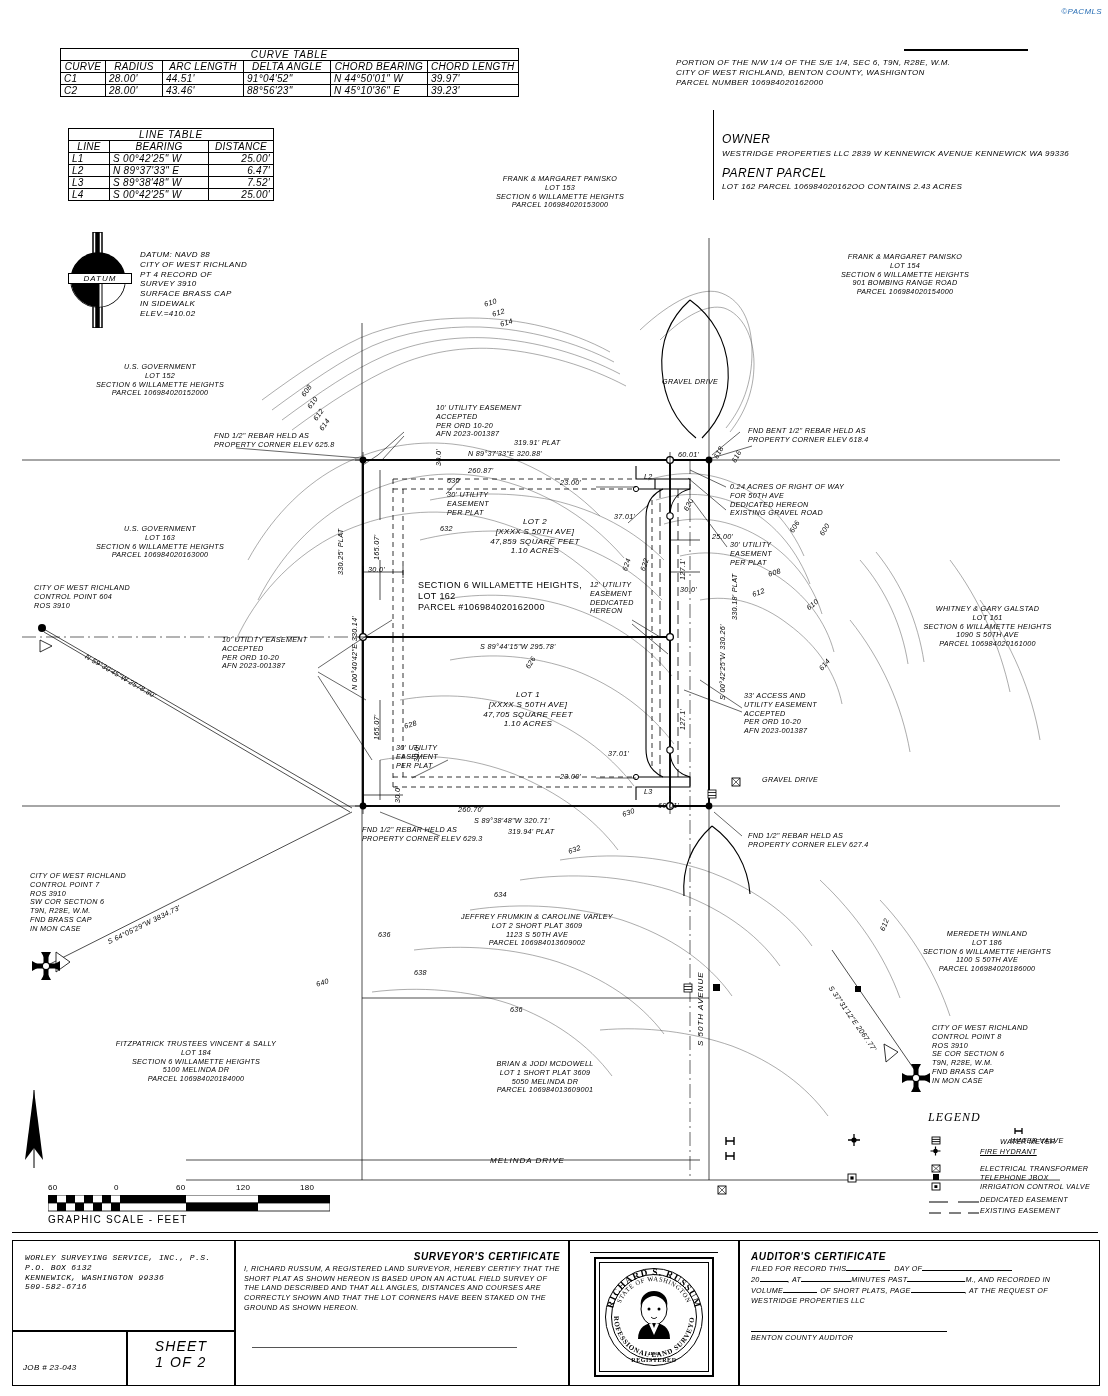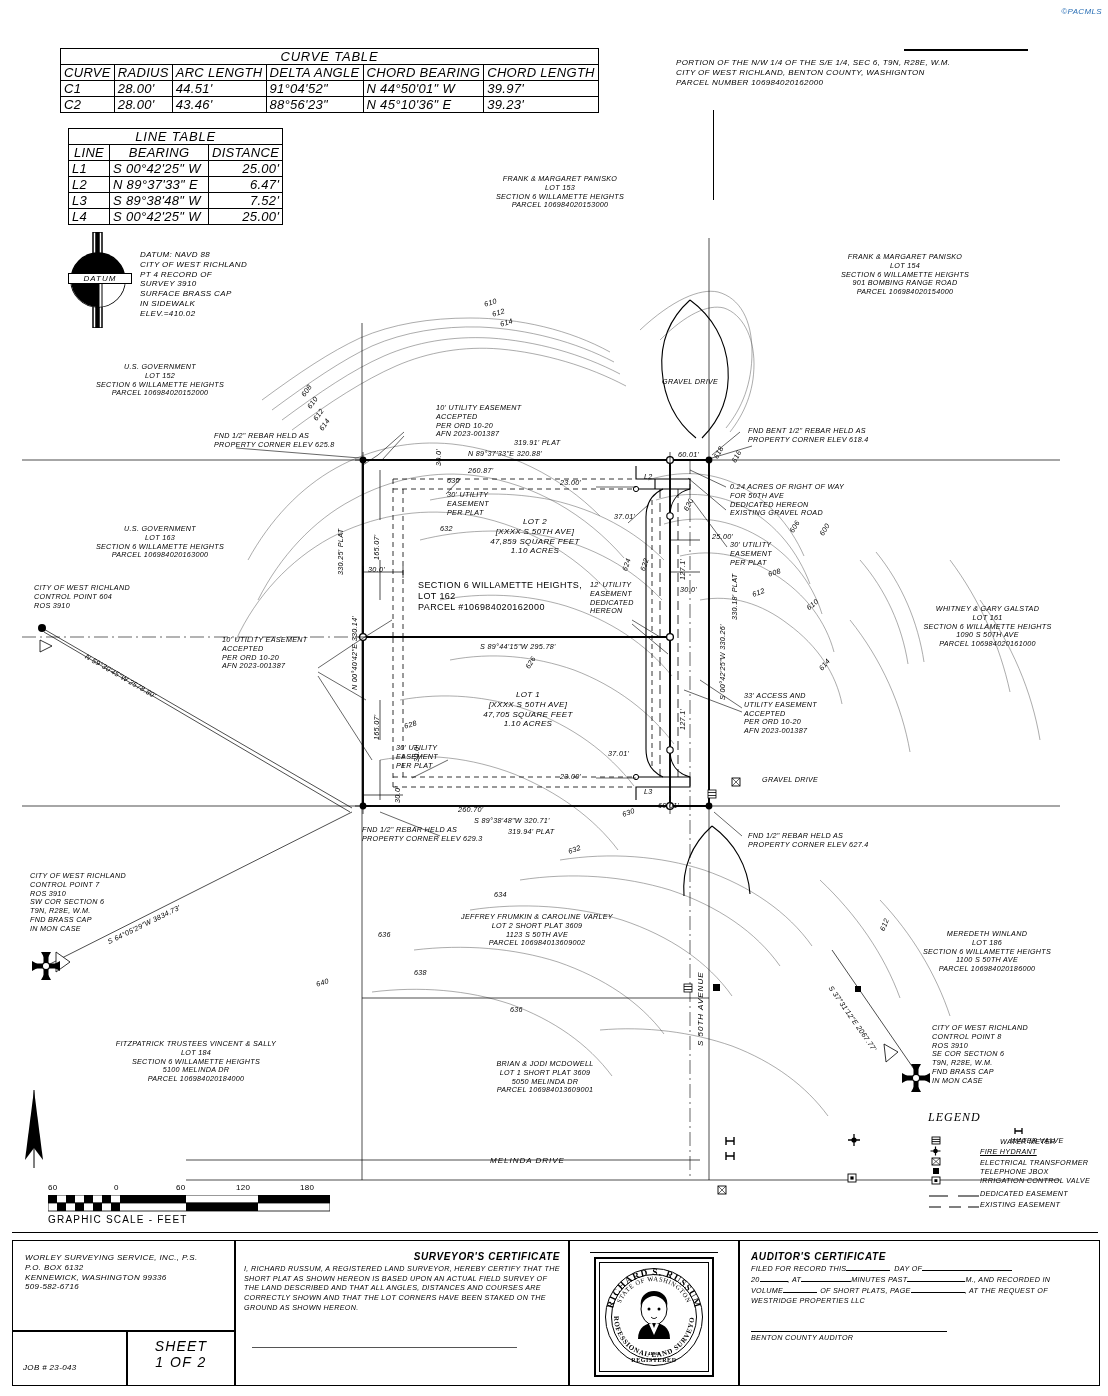--- a/index.html
+++ b/index.html
@@ -15,21 +15,21 @@
   .t10{font-size:10px;letter-spacing:.4px;}
   .t12{font-size:12px;letter-spacing:.5px;}
   .t14{font-size:14px;letter-spacing:.6px;}
   .t26{font-size:26px;letter-spacing:1.2px;}
 
   .lh{line-height:1.22;}
 
   
   table.tbl{border-collapse:collapse;font-style:italic;}
   table.tbl td,table.tbl th{border:1px solid #000;padding:0 3px;
-      font-size:13px;font-weight:normal;letter-spacing:.3px;
+      font-size:10px;font-weight:normal;letter-spacing:.3px;
       white-space:nowrap;height:11px;}
   table.tbl th.cap{text-align:center;letter-spacing:.8px;}
 
   
   .bdr{border:1.6px solid #000;}
 
   
   #map{position:absolute;left:0;top:0;}
 
   
@@ -55,20 +55,26 @@
   <div class="nw" style="position:relative;height:34px;">
     <span class="abs" style="left:228px;top:25px;width:124px;border-bottom:2px solid #000;"></span>
   </div>
   <div class="t8 it lh">PORTION OF THE N/W 1/4 OF THE S/E 1/4, SEC 6, T9N, R28E, W.M.</div>
   <div class="t8 it lh">CITY OF WEST RICHLAND, BENTON COUNTY, WASHIGNTON</div>
   <div class="t8 it lh">PARCEL NUMBER 106984020162000</div>
 </div>
 
 <div class="abs" style="left:713px;top:110px;width:390px;">
   <div class="abs" style="left:0;top:0;width:1px;height:90px;background:#000;"></div>
+  <div style="padding-left:9px;">
+    <div class="t12 it" style="margin-top:22px;">OWNER</div>
+    <div class="t8 it" style="margin-top:3px;">WESTRIDGE PROPERTIES LLC 2839 W KENNEWICK AVENUE KENNEWICK WA 99336</div>
+    <div class="t12 it" style="margin-top:8px;">PARENT PARCEL</div>
+    <div class="t8 it" style="margin-top:2px;">LOT 162 PARCEL 106984020162OO CONTAINS 2.43 ACRES</div>
+  </div>
 </div>
 
 <div class="abs" style="left:60px;top:48px;">
   <table class="tbl">
     <tbody>
         <tr>
           <th class="cap" colspan="6">CURVE TABLE</th>
         </tr>
     <tr>
       <th style="width:38px;">CURVE</th>
@@ -653,21 +659,21 @@
     </div>
     <div style="display:flex;align-items:center;height:10px;">
       <span class="lgsym">
         <svg width="11" height="10">
             <circle cx="5.5" cy="5" r="2.3" fill="#000"></circle>
             <path d="M0.5,5 L10.5,5 M5.5,0.5 L5.5,9.5" stroke="#000" stroke-width="1.2"></path>
           </svg>
       </span>
       <span class="t7 it" style="margin-left:38px;text-decoration:underline;">FIRE HYDRANT</span>
     </div>
-    <div style="display:flex;align-items:flex-end;height:9px;margin-top:2px;">
+    <div style="display:flex;align-items:flex-start;height:9px;margin-top:8px;">
       <span class="lgsym">
         <svg width="11" height="9">
             <rect x="2" y="1" width="8" height="7" fill="#fff" stroke="#000" stroke-width="0.9"></rect>
             <path d="M2,1 L10,8 M10,1 L2,8" stroke="#000" stroke-width="0.6"></path>
           </svg>
       </span>
       <span class="t7 it" style="margin-left:38px;">ELECTRICAL TRANSFORMER</span>
     </div>
     <div style="display:flex;align-items:center;height:9px;">
       <span class="lgsym">
@@ -730,21 +736,21 @@
         <rect x="63" y="8" width="9" height="8"></rect>
       <rect x="138" y="8" width="72" height="8"></rect>
     </g>
   </svg>
   <div class="t10" style="letter-spacing:1.2px;margin-top:1px;">GRAPHIC SCALE - FEET</div>
 </div>
 
 <div class="abs" style="left:12px;top:1232px;width:1086px;height:152px;border-top:1.6px solid #000;"></div>
 
 <div class="abs bdr" style="left:12px;top:1240px;width:222px;height:90px;">
-  <div class="t8 it lh" style="padding:12px 0 0 12px;">
+  <div class="t8 it lh" style="padding:12px 0 0 12px;font-family:Liberation Mono, monospace;">
     <div>WORLEY SURVEYING SERVICE, INC., P.S.</div>
     <div>P.O. BOX 6132</div>
     <div>KENNEWICK, WASHINGTON 99336</div>
     <div>509-582-6716</div>
   </div>
 </div>
 
 <div class="abs bdr" style="left:12px;top:1330px;width:114px;height:54px;">
   <div class="t8 it" style="padding:32px 0 0 10px;">JOB # 23-043</div>
 </div>

